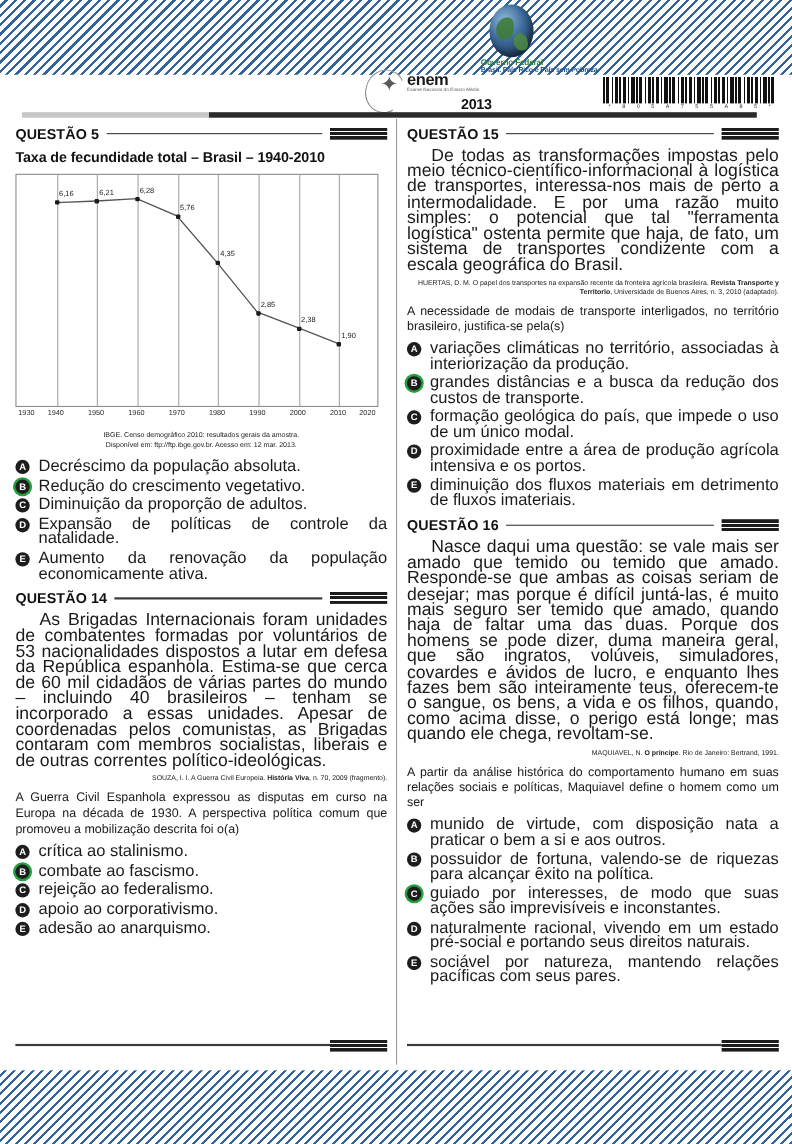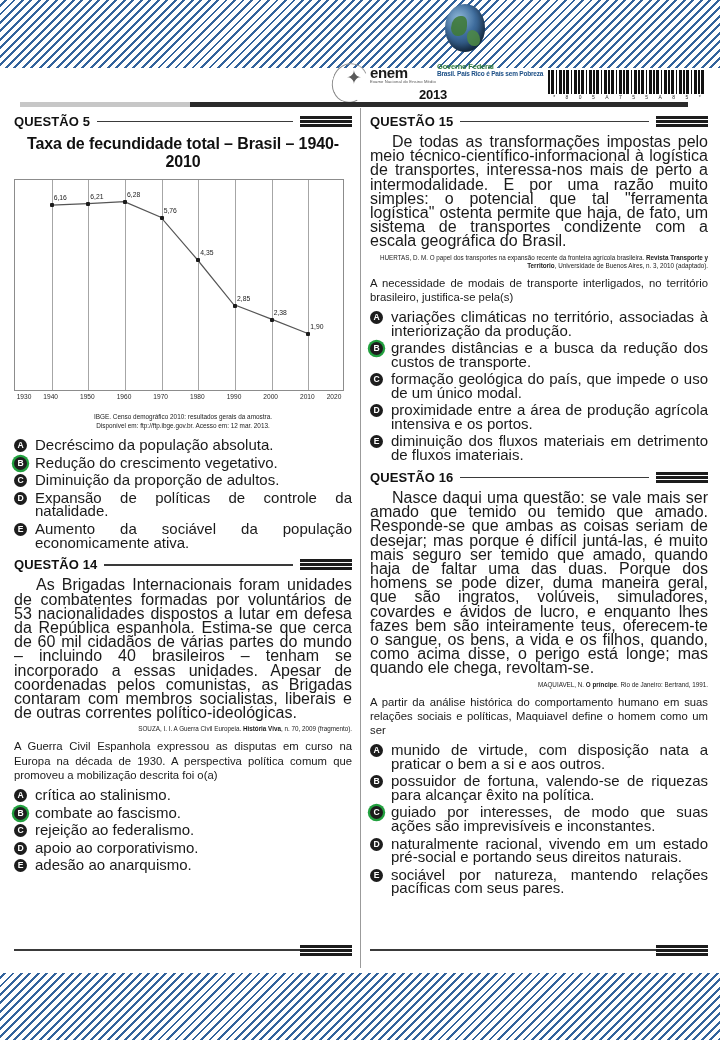--- a/index.html
+++ b/index.html
@@ -70,21 +70,21 @@
   .globe::after {
     content: "";
     position: absolute;
     left: 22px; top: 26px;
     width: 13px; height: 16px;
     background: #4d8a42;
     border-radius: 40% 60% 35% 55%;
     opacity: .85;
   }
   .logo-words {
-    margin-top: 11px;
+    margin-top: 1px;
     line-height: 1.0;
   }
   .logo-l1 {
     font-size: 7.5px;
     font-weight: bold;
     color: #2f7a3c;
     letter-spacing: -.2px;
     white-space: nowrap;
   }
   .logo-l2 {
@@ -281,24 +281,24 @@
     font-size: 15px;
     line-height: 13.8px;
     color: #1a1a1a;
     text-align: justify;
     flex: 1;
   }
 
   
   .chart-box { margin: 4px 0 2px 0; }
   .chart-title {
-    font-size: 16px;
+    font-size: 13px;
     font-weight: bold;
     color: #111;
-    text-align: center;
+    text-align: left;
     margin: 4px 0 8px 0;
     letter-spacing: -.1px;
   }
   .plot {
     position: relative;
     width: 330px;
     height: 212px;
     border: 1px solid #8c8c8c;
     box-sizing: border-box;
     background: #fff;
@@ -495,21 +495,21 @@
           <div class="alt">
             <div class="alt-marker">C</div>
             <div class="alt-text">Diminuição da proporção de adultos.</div>
           </div>
           <div class="alt">
             <div class="alt-marker">D</div>
             <div class="alt-text">Expansão de políticas de controle da natalidade.</div>
           </div>
           <div class="alt">
             <div class="alt-marker">E</div>
-            <div class="alt-text">Aumento da sociável da população economicamente ativa.</div>
+            <div class="alt-text">Aumento da renovação da população economicamente ativa.</div>
           </div>
         </div>
     </div>
 
     <div>
       <div class="q-head">
         <div class="q-head-title">QUESTÃO 14</div>
         <div class="q-head-line"></div>
         <div class="q-head-stack"></div>
       </div>

